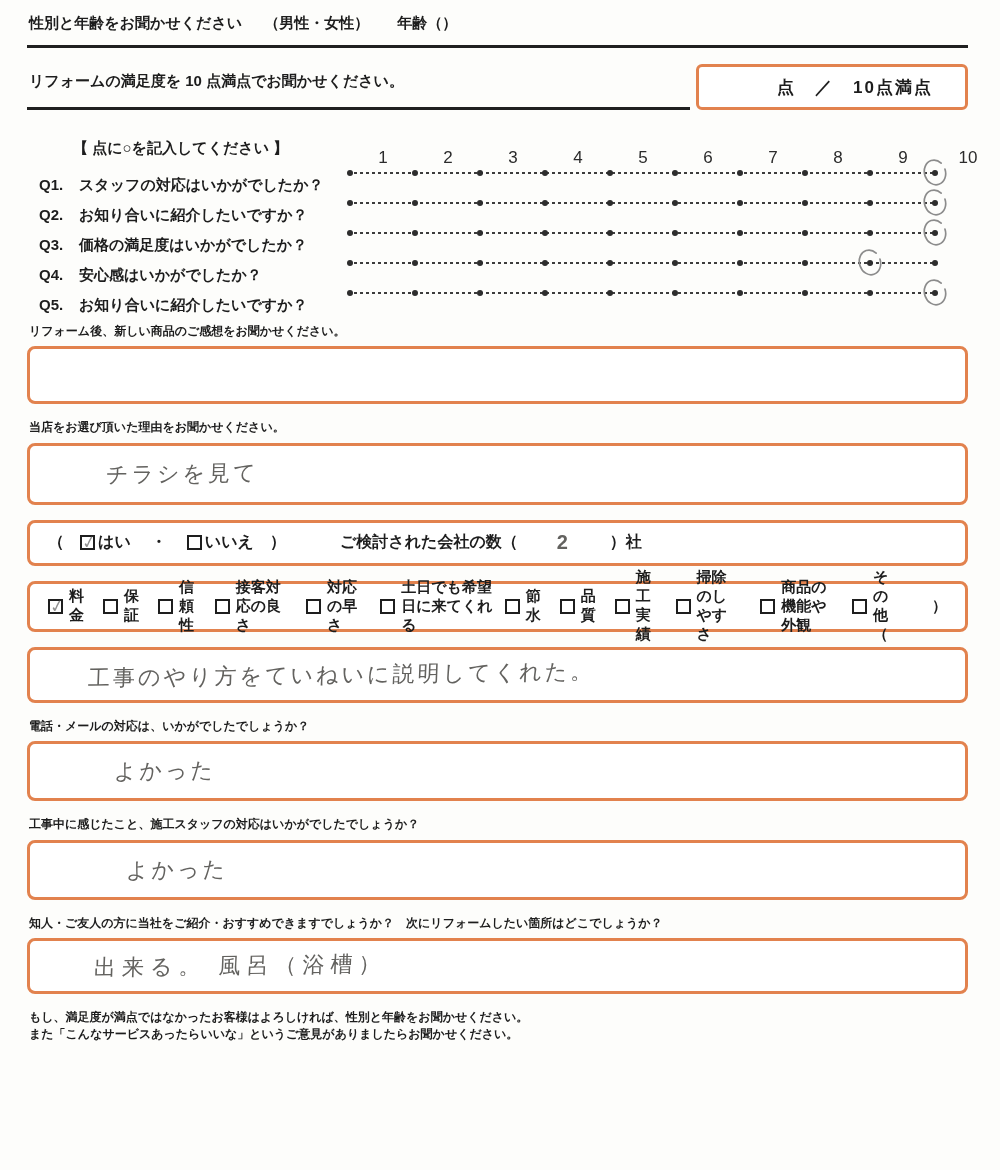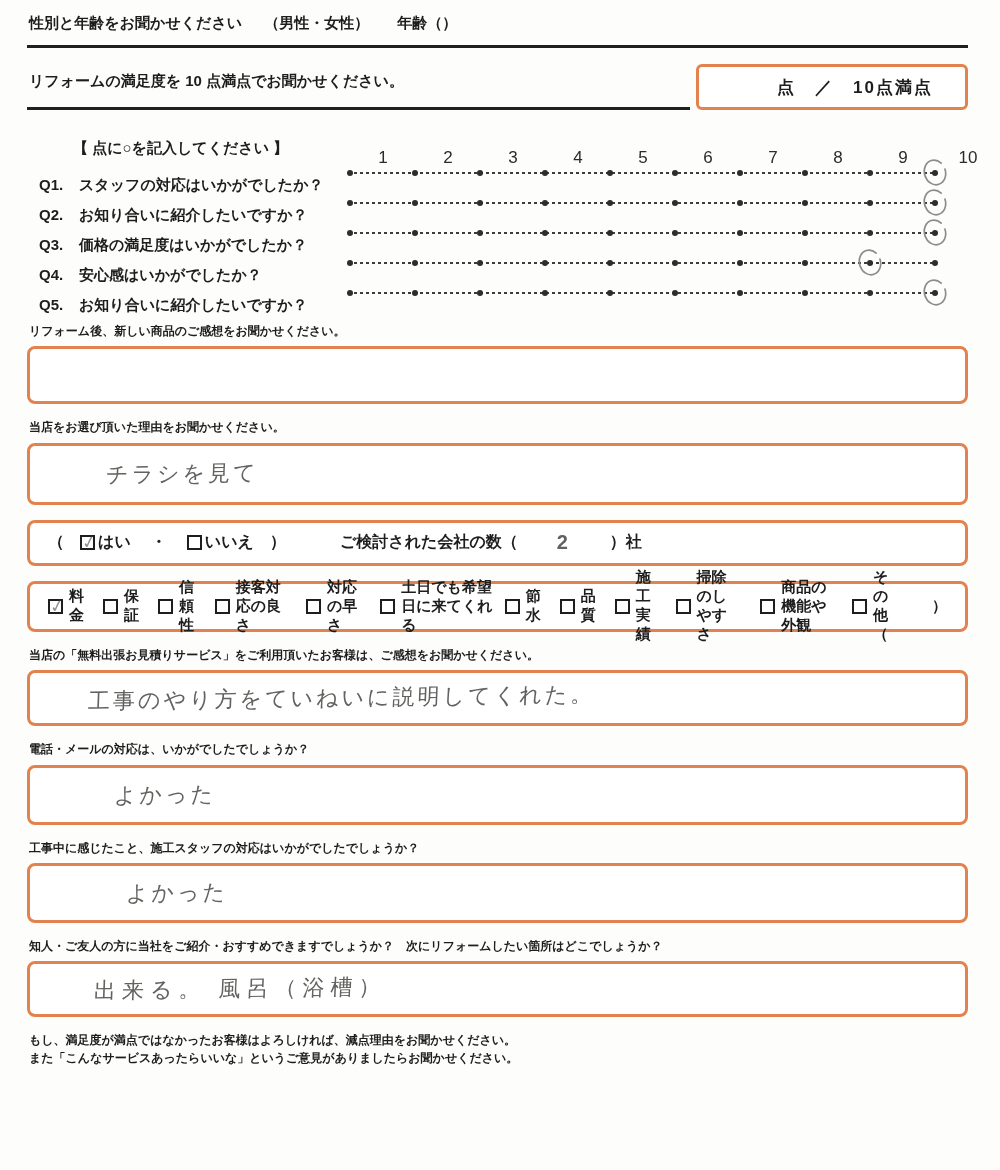--- a/index.html
+++ b/index.html
@@ -341,21 +341,20 @@
             <span class="cb"></span>
             <span>その他（</span>
           </label>
           <span class="pri-spacer"></span>
           <span>）</span>
         </div>
     </div>
   </section>
 
   <section class="qa">
-    <div class="qa-label">当店の「無料出張お見積りサービス」をご利用頂いたお客様は、ご感想をお聞かせください。</div>
     <div class="answer-box" style="height:56px">
       <span class="handwriting" style="margin-left:40px">工事のやり方をていねいに説明してくれた。</span>
     </div>
   </section>
 
   <section class="qa">
     <div class="qa-label">電話・メールの対応は、いかがでしたでしょうか？</div>
     <div class="answer-box" style="height:60px">
       <span class="handwriting" style="margin-left:66px">よかった</span>
     </div>
@@ -370,19 +369,19 @@
 
   <section class="qa">
     <div class="qa-label">知人・ご友人の方に当社をご紹介・おすすめできますでしょうか？　次にリフォームしたい箇所はどこでしょうか？</div>
     <div class="answer-box" style="height:56px">
       <span class="handwriting" style="margin-left:46px;letter-spacing:6px">出来る。 風呂（浴槽）</span>
     </div>
   </section>
 
   <section class="qa">
     <div class="qa-label">
-      <div>もし、満足度が満点ではなかったお客様はよろしければ、減点理由をお聞かせください。</div>
+      <div>もし、満足度が満点ではなかったお客様はよろしければ、性別と年齢をお聞かせください。</div>
       <div>また「こんなサービスあったらいいな」というご意見がありましたらお聞かせください。</div>
     </div>
 
   </section>
 
 </div>
 
 </body></html>

